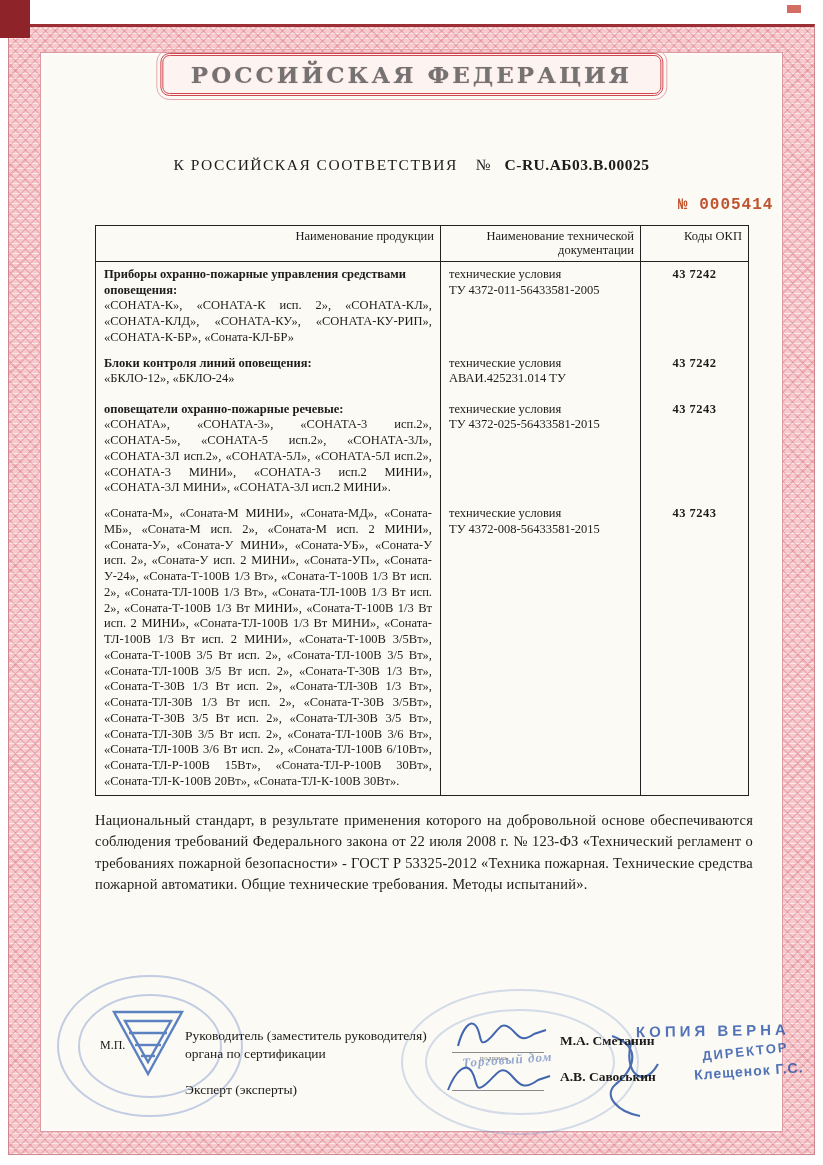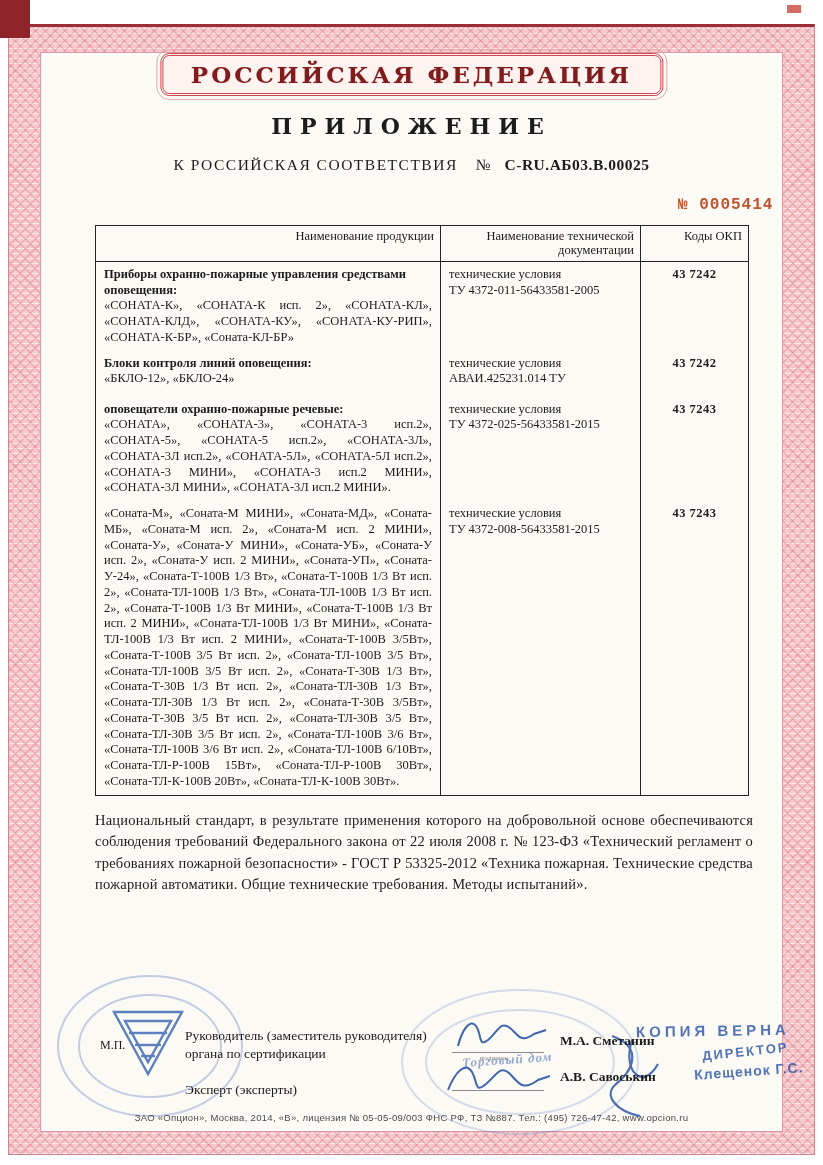--- a/index.html
+++ b/index.html
@@ -25,21 +25,21 @@
   }
   .corner-mark { position:absolute; left:0; top:0; width:30px; height:38px; background:#8e2429; }
   .reg-mark { position:absolute; right:22px; top:5px; width:14px; height:8px; background:#c94a3e; opacity:.8; }
 
   
   .ruhdr {
     position:absolute; top:53px; left:50%; transform:translateX(-50%);
     padding:5px 28px; background:#fdf4f2;
     border:3px double #cf4750; border-radius:9px;
     outline:1px solid #e8a7ab; outline-offset:3px;
-    color:#7f1d1d; font-family:"DejaVu Serif", serif;
+    color:#737373; font-family:"DejaVu Serif", serif;
     font-weight:bold; font-size:23px; letter-spacing:3px;
     text-shadow:0 0 1px rgba(201,58,68,.4);
     white-space:nowrap;
   }
   .title {
     position:absolute; top:113px; left:0; right:0; text-align:center;
     font-family:"DejaVu Serif", serif; font-weight:bold;
     font-size:22px; letter-spacing:8px;
   }
   .certline {
@@ -125,21 +125,20 @@
 
   <div class="guilloche"></div>
   <div class="paper"></div>
   <div class="corner-mark"></div>
   <div class="reg-mark"></div>
 
   <div class="ruhdr">
     <span>РОССИЙСКАЯ ФЕДЕРАЦИЯ</span>
   </div>
 
-  <div class="title">ПРИЛОЖЕНИЕ</div>
 
   <div class="certline">
     <span class="certlbl">К РОССИЙСКАЯ СООТВЕТСТВИЯ</span><span class="certno-sign">№</span><span class="certno">C-RU.АБ03.В.00025</span>
   </div>
 
 
   <div class="formno">№ 0005414</div>
 
   <table class="cert-table">
     <colgroup>
@@ -240,15 +239,14 @@
   <div class="sig-name name1">М.А. Сметанин</div>
   <div class="sig-text expert-role">Эксперт (эксперты)</div>
   <div class="sig-line line2"></div>
   <div class="sig-name name2">А.В. Савоськин</div>
 
   <div class="stamp-text stamp-copy">КОПИЯ ВЕРНА</div>
   <div class="stamp-text stamp-director">ДИРЕКТОР</div>
   <div class="stamp-text stamp-name">Клещенок Г.С.</div>
   <div class="stamp-trade">Торговый дом</div>
 
-  <div class="footer">ЗАО «Опцион», Москва, 2014, «В», лицензия № 05-05-09/003 ФНС РФ, ТЗ №887. Тел.: (495) 726-47-42, www.opcion.ru</div>
 
 </div>
 
 </body></html>

